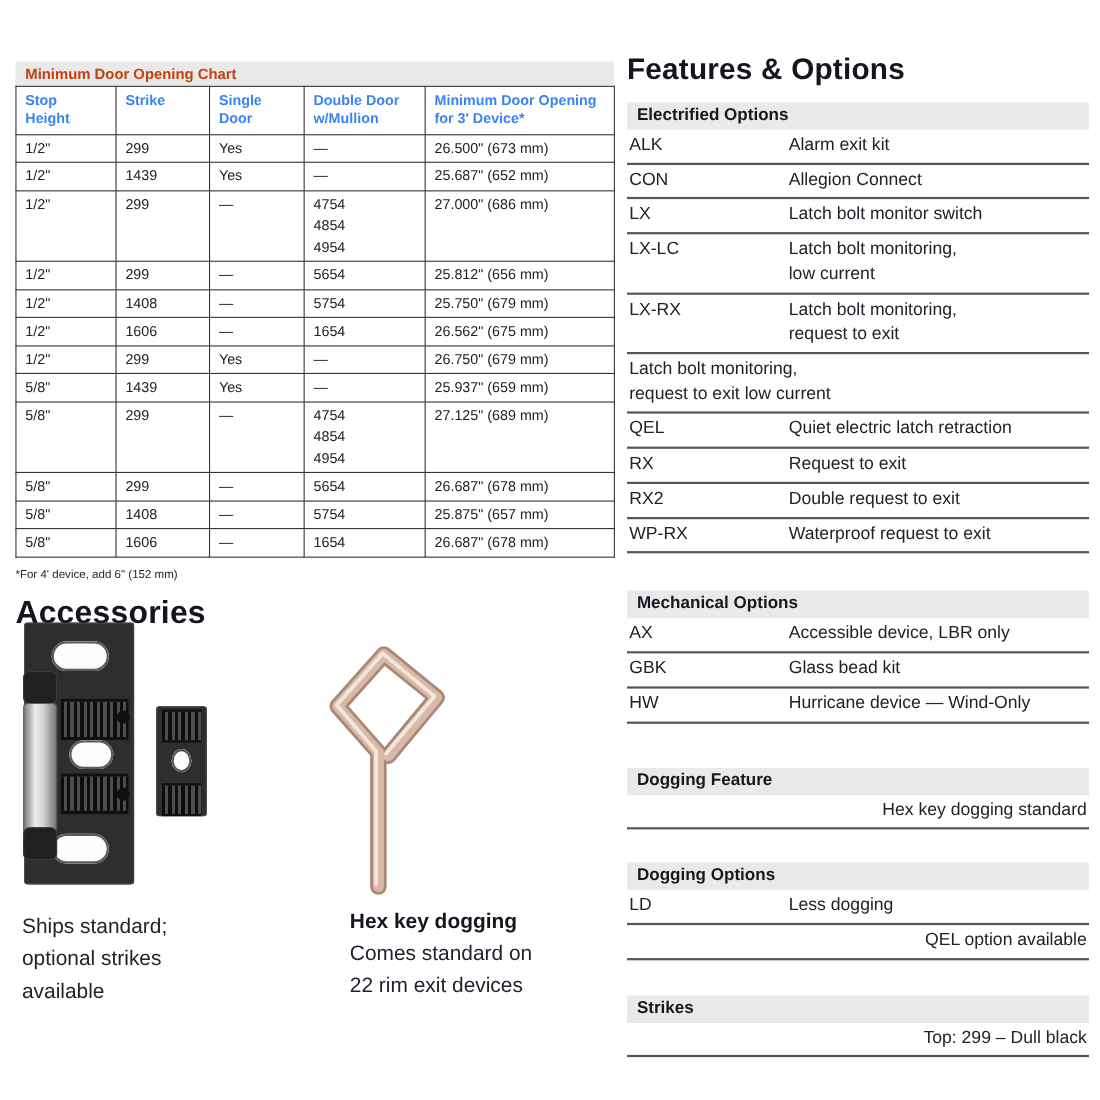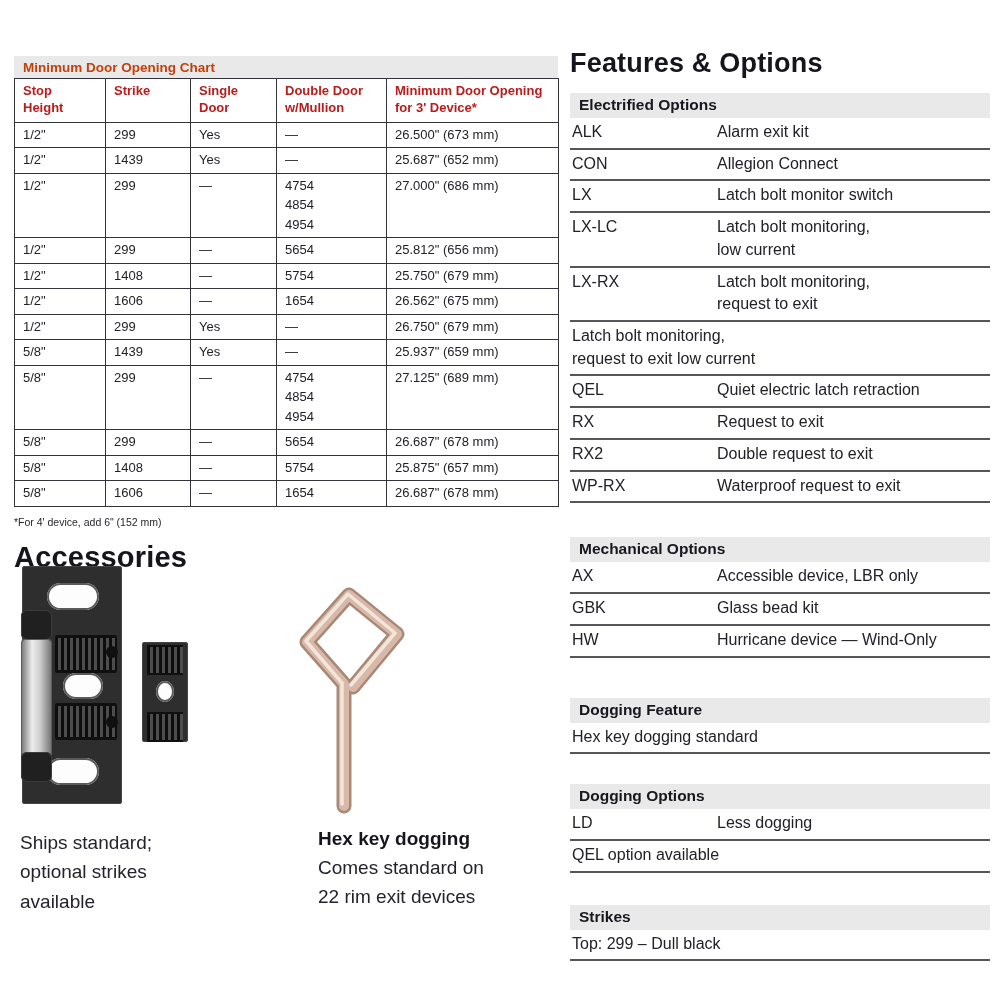--- a/index.html
+++ b/index.html
@@ -13,21 +13,21 @@
   .chart-title {
     background:#e9e9e9; color:#c2410c; font-weight:700; font-size:13.5px;
     padding:4px 9px 3px;
   }
   table.door-chart { width:100%; border-collapse:collapse; table-layout:fixed; }
   .door-chart th, .door-chart td {
     border:1px solid #33333b; text-align:left; vertical-align:top;
     font-size:13px; padding:2px 8px 3px; white-space:pre-line; line-height:1.5;
     color:#212129;
   }
-  .door-chart th { font-weight:700; color:#b91c1c; line-height:1.3; padding-top:4px; padding-bottom:5px; }
+  .door-chart th { font-weight:700; color:#3b82f6; line-height:1.3; padding-top:4px; padding-bottom:5px; }
   .footnote { margin-top:9px; font-size:10.5px; color:#26262e; }
   .accessories-title { margin:13px 0 0; font-size:29px; font-weight:800; color:#15151e; letter-spacing:0.2px; }
 
   
   .fig-strike { position:absolute; left:20px; top:566px; width:190px; height:242px; }
   .plate { position:absolute; left:2px; top:0; width:100px; height:238px; background:#2e2e2e; border-radius:3px; box-shadow:inset 0 0 0 1px #454545; }
   .slot { position:absolute; background:#fdfdfd; border-radius:14px; box-shadow:inset 0 0 0 2px #5a5a5a; }
   .slot.top    { left:25px; top:17px;  width:52px; height:27px; }
   .slot.bottom { left:25px; top:192px; width:52px; height:27px; }
   .slot.mid    { left:41px; top:107px; width:40px; height:26px; border-radius:13px; }
@@ -64,21 +64,21 @@
   
   .right-col { position:absolute; left:570px; top:48px; width:420px; }
   .fo-title { margin:0; font-size:27px; font-weight:800; color:#15151e; letter-spacing:0.2px; }
   .sec-bar {
     background:#e9e9e9; color:#17171f; font-weight:700; font-size:15.5px;
     padding:3px 9px 4px; margin-top:14px;
   }
   .opt-row { display:flex; border-bottom:2px solid #55555a; padding:3px 2px 4px; font-size:16px; line-height:1.42; }
   .opt-code { width:145px; flex:none; }
   .opt-desc { flex:1; white-space:pre-line; }
-  .note-row { border-bottom:2px solid #55555a; padding:3px 2px 4px; font-size:16px; line-height:1.42; }
+  .note-row { border-bottom:2px solid #55555a; padding:3px 2px 4px; font-size:16px; line-height:1.42;text-align:right; }
   .mt-mech { margin-top:34px; } .mt-dogf { margin-top:40px; } .mt-dogo { margin-top:30px; } .mt-str { margin-top:32px; }
 </style>
 </head>
 <body>
 
 <section class="left-col">
   <div class="chart-title">Minimum Door Opening Chart</div>
   <table class="door-chart">
     <colgroup>
       <col style="width:91px">

